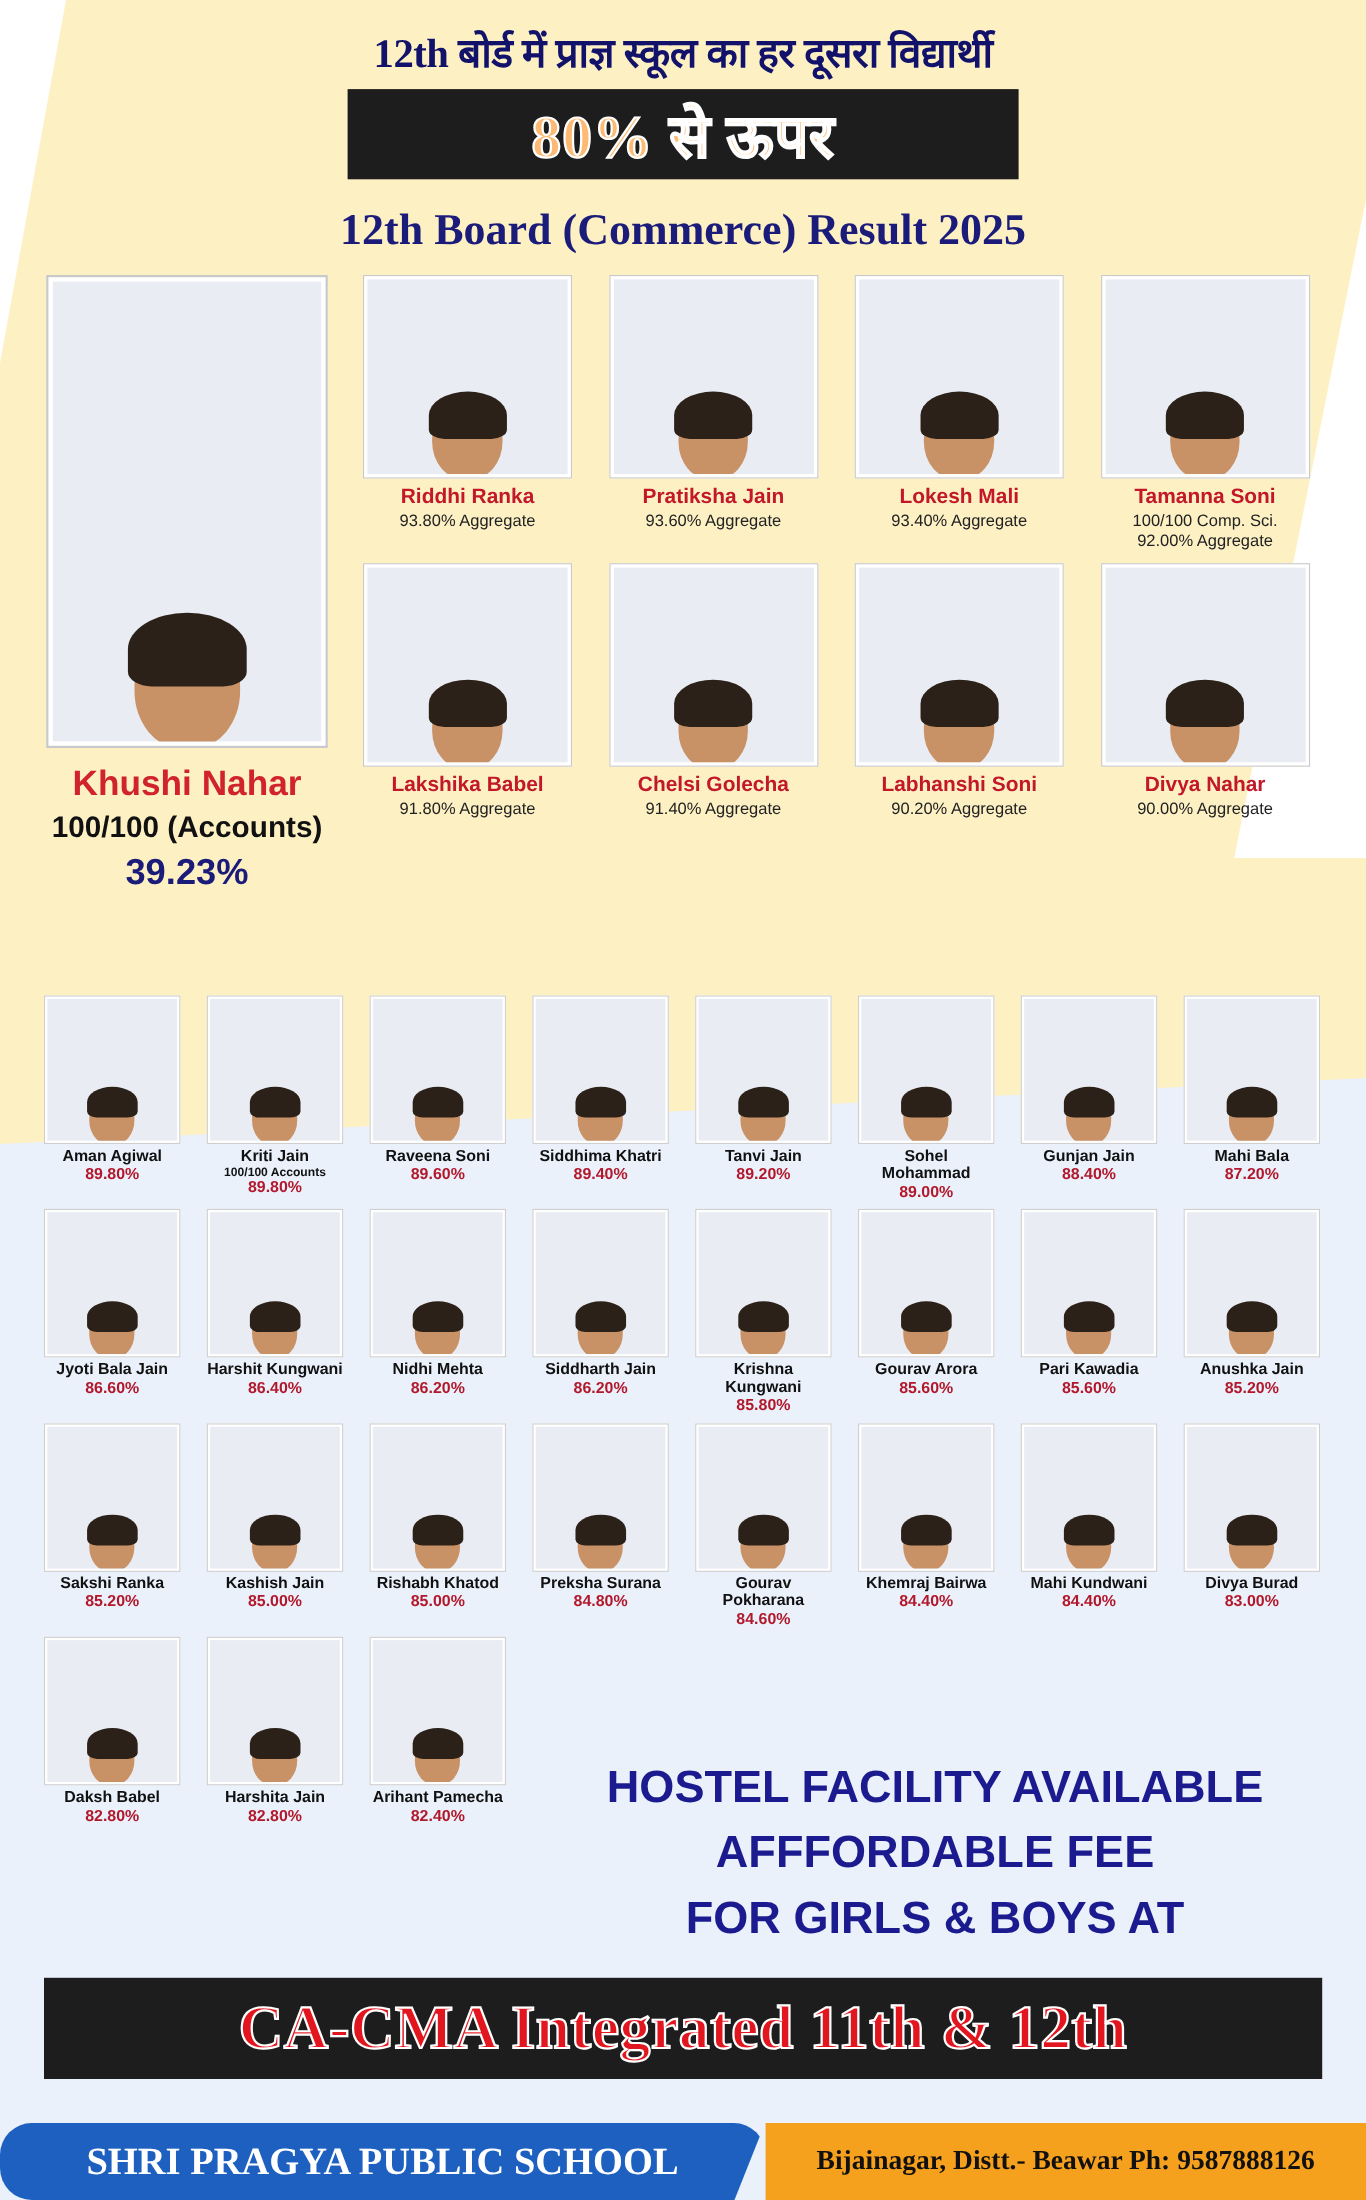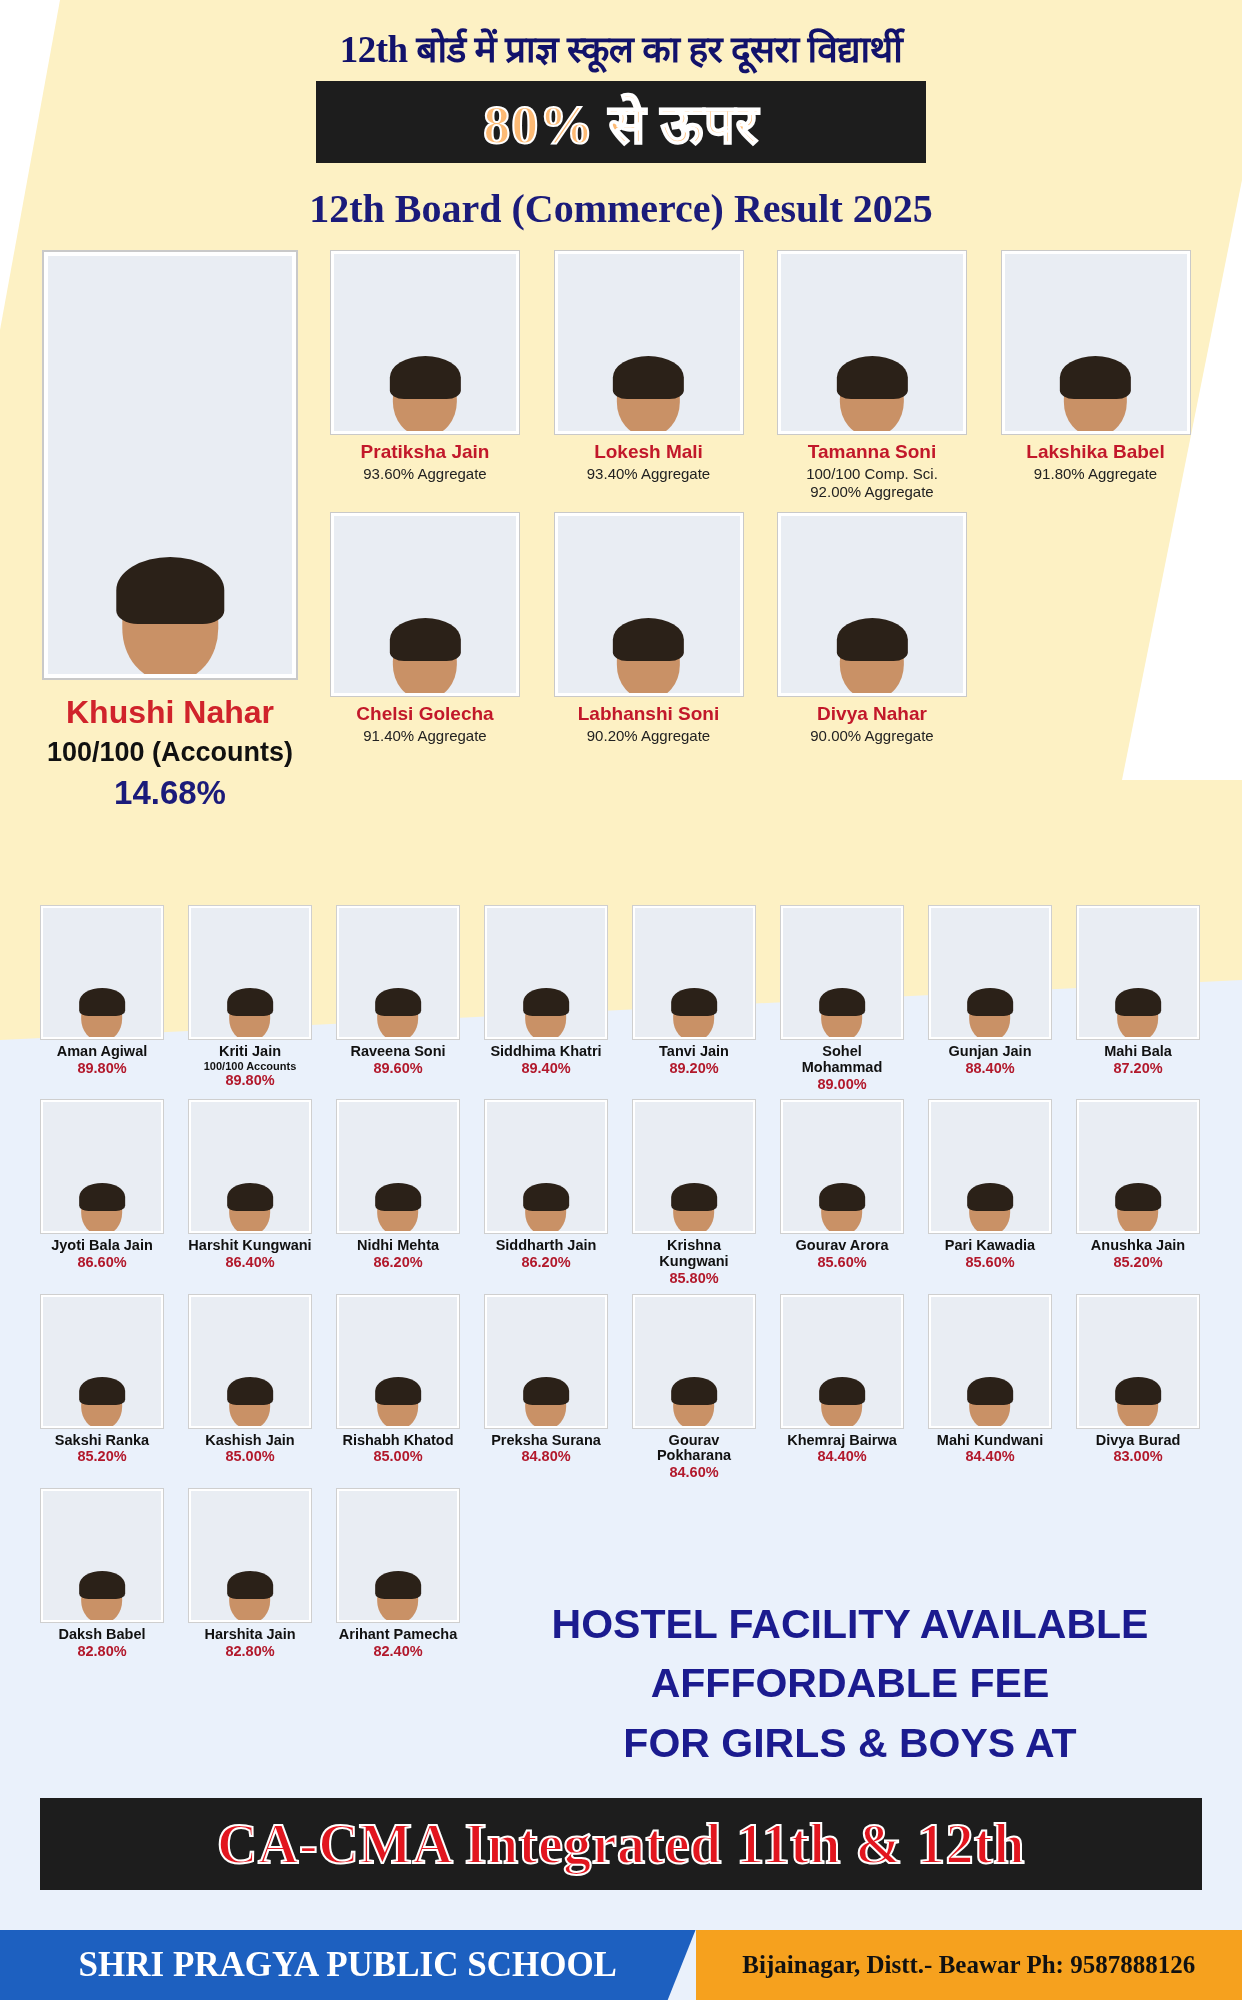--- a/index.html
+++ b/index.html
@@ -142,20 +142,21 @@
     font-family:"Liberation Serif", serif;font-weight:bold;font-size:56px;color:#e2161f;
     -webkit-text-stroke:2px #ffffff;letter-spacing:0.5px;
   }
   .footer{
     position:absolute;left:0;bottom:0;width:1242px;height:70px;display:flex;
   }
   .footer .left{
     width:56%;background:#1d60c0;display:flex;align-items:center;justify-content:center;
     color:#fff;font-family:"Liberation Serif", serif;font-weight:bold;font-size:35px;
     clip-path:polygon(0 0,100% 0,96% 100%,0 100%);
+    border-radius:29px;
   }
   .footer .right{
     flex:1;background:#f6a11e;display:flex;align-items:center;justify-content:center;
     color:#111;font-family:"Liberation Serif", serif;font-weight:bold;font-size:25px;
   }
 
   
   .face{position:absolute;left:50%;bottom:0;transform:translateX(-50%);width:76%;}
   .face .head{
     width:52%;padding-bottom:62%;background:#c99166;border-radius:50% 50% 46% 46%;
@@ -206,24 +207,40 @@
                   <div class="hair"></div>
                 </div>
               <div class="body">
                   <div class="collar"></div>
                 </div>
             </div>
           </div>
         </div>
         <div class="name">Khushi Nahar</div>
         <div class="marks">100/100 (Accounts)</div>
-        <div class="pct">14.68%</div>
+        <div class="pct">39.23%</div>
       </div>
 
       <div class="top-grid">
+        <div class="top-card">
+          <div class="photo">
+              <div class="inner">
+                <div class="face topcard-face">
+                  <div class="head">
+                    <div class="hair"></div>
+                  </div>
+                  <div class="body">
+                    <div class="collar"></div>
+                  </div>
+                </div>
+              </div>
+            </div>
+          <div class="nm">Riddhi Ranka</div>
+          <div class="sc">93.80% Aggregate</div>
+        </div>
         <div class="top-card">
           <div class="photo">
               <div class="inner">
                 <div class="face topcard-face">
                   <div class="head">
                     <div class="hair"></div>
                   </div>
                   <div class="body">
                     <div class="collar"></div>
                   </div>

